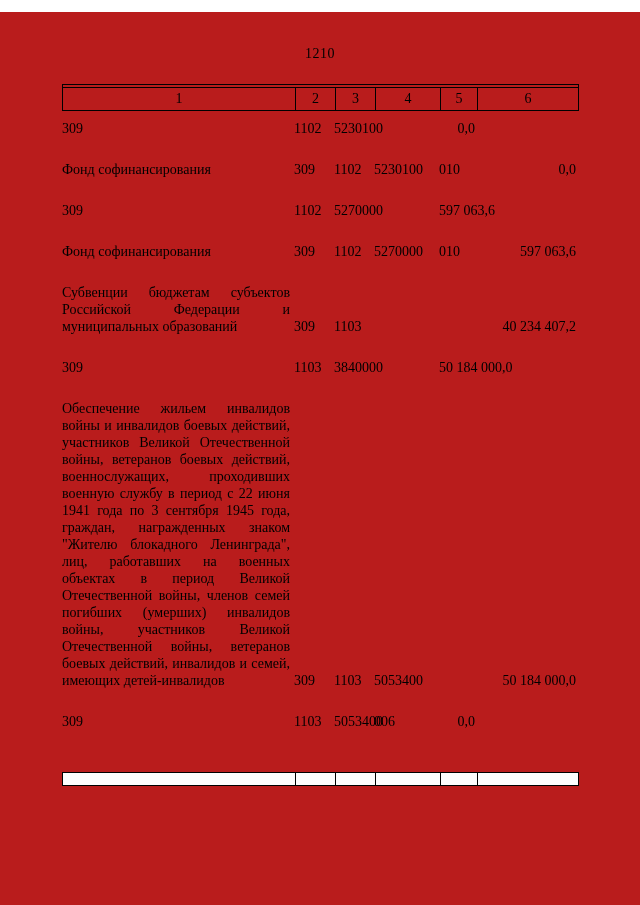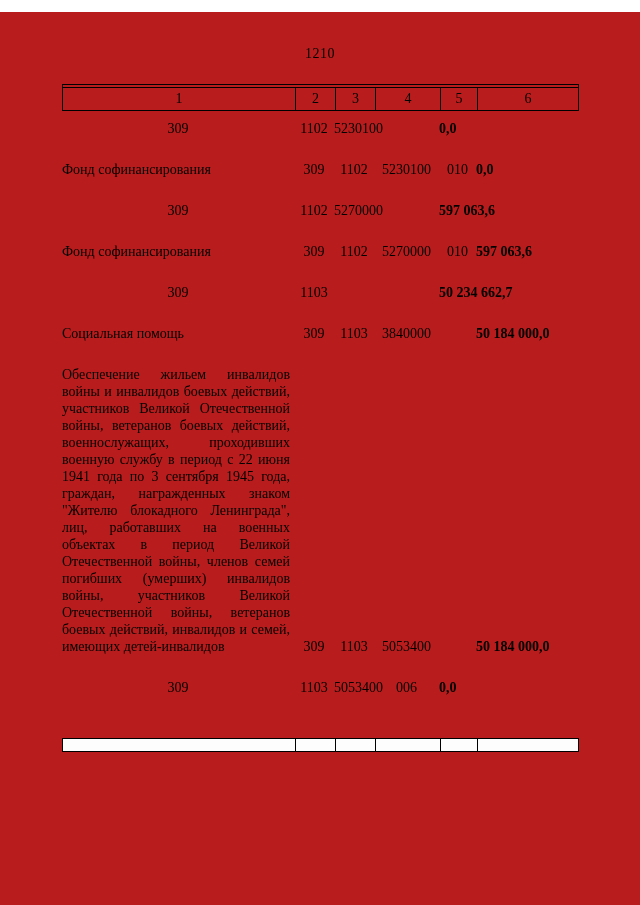--- a/index.html
+++ b/index.html
@@ -35,22 +35,22 @@
   .tbody { width:515px; }
   .trow {
     display:grid;
     grid-template-columns:232px 40px 40px 65px 37px 101px;
     align-items:end;
     margin-top:24px;
     font-size:14px; line-height:17px;
   }
   .tbody .trow:first-child { margin-top:9px; }
   .cell.col1 { text-align:justify; padding-right:4px; }
-  .cell.col2, .cell.col3, .cell.col4, .cell.col5 { text-align:center; white-space:nowrap; }
-  .cell.col6 { padding-right:1px; white-space:nowrap;font-weight:bold; }
+  .cell.col2, .cell.col3, .cell.col4, .cell.col5 { white-space:nowrap; }
+  .cell.col6 { text-align:right; padding-right:1px; white-space:nowrap; }
 
   .bottom-strip {
     display:grid;
     grid-template-columns:232px 40px 40px 65px 37px 101px;
     border:1px solid #000;
     height:14px;
     margin-top:42px;
     background:#fdfdfd;
   }
   .bstrip-cell + .bstrip-cell { border-left:1px solid #000; }
@@ -99,28 +99,28 @@
         </div>
         <div class="trow">
           <div class="cell col1">Фонд софинансирования</div>
           <div class="cell col2">309</div>
           <div class="cell col3">1102</div>
           <div class="cell col4">5270000</div>
           <div class="cell col5">010</div>
           <div class="cell col6">597 063,6</div>
         </div>
         <div class="trow">
+          <div class="cell col1">Субвенции бюджетам субъектов Российской Федерации и муниципальных образований</div>
           <div class="cell col2">309</div>
           <div class="cell col3">1103</div>
           <div class="cell col4"></div>
           <div class="cell col5"></div>
-          <div class="cell col6">50 234 662,7</div>
+          <div class="cell col6">40 234 407,2</div>
         </div>
         <div class="trow">
-          <div class="cell col1">Социальная помощь</div>
           <div class="cell col2">309</div>
           <div class="cell col3">1103</div>
           <div class="cell col4">3840000</div>
           <div class="cell col5"></div>
           <div class="cell col6">50 184 000,0</div>
         </div>
         <div class="trow">
           <div class="cell col1">Обеспечение жильем инвалидов войны и инвалидов боевых действий, участников Великой Отечественной войны, ветеранов боевых действий, военнослужащих, проходивших военную службу в период с 22 июня 1941 года по 3 сентября 1945 года, граждан, награжденных знаком "Жителю блокадного Ленинграда", лиц, работавших на военных объектах в период Великой Отечественной войны, членов семей погибших (умерших) инвалидов войны, участников Великой Отечественной войны, ветеранов боевых действий, инвалидов и семей, имеющих детей-инвалидов</div>
           <div class="cell col2">309</div>
           <div class="cell col3">1103</div>

